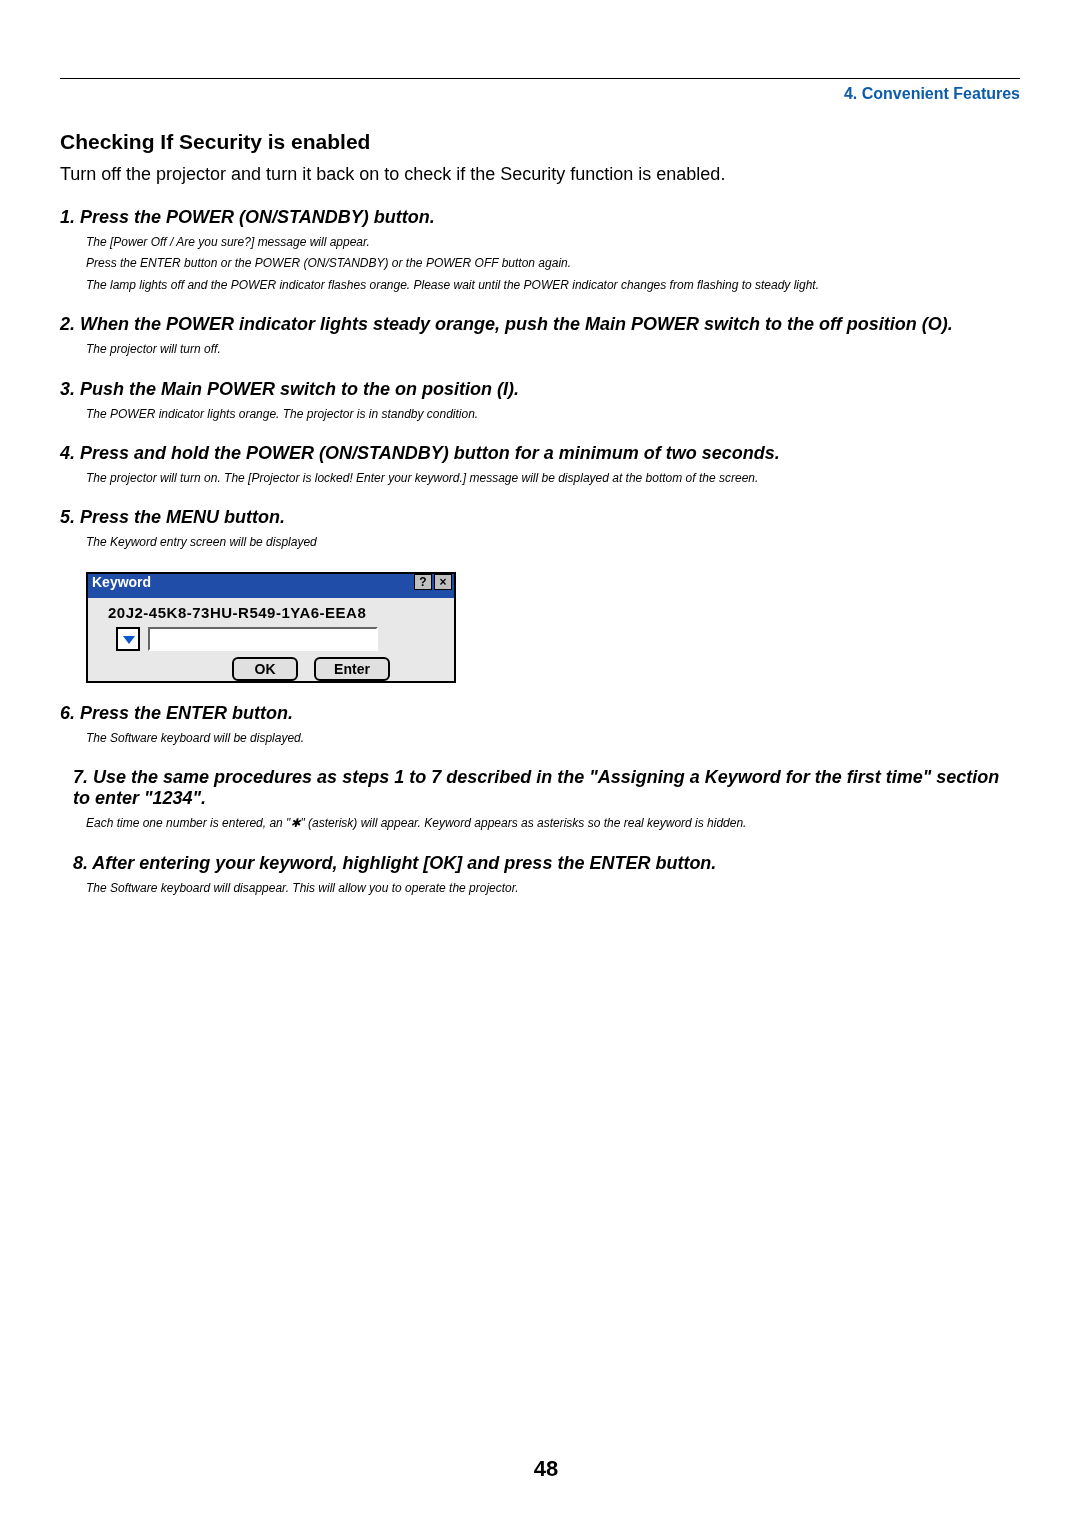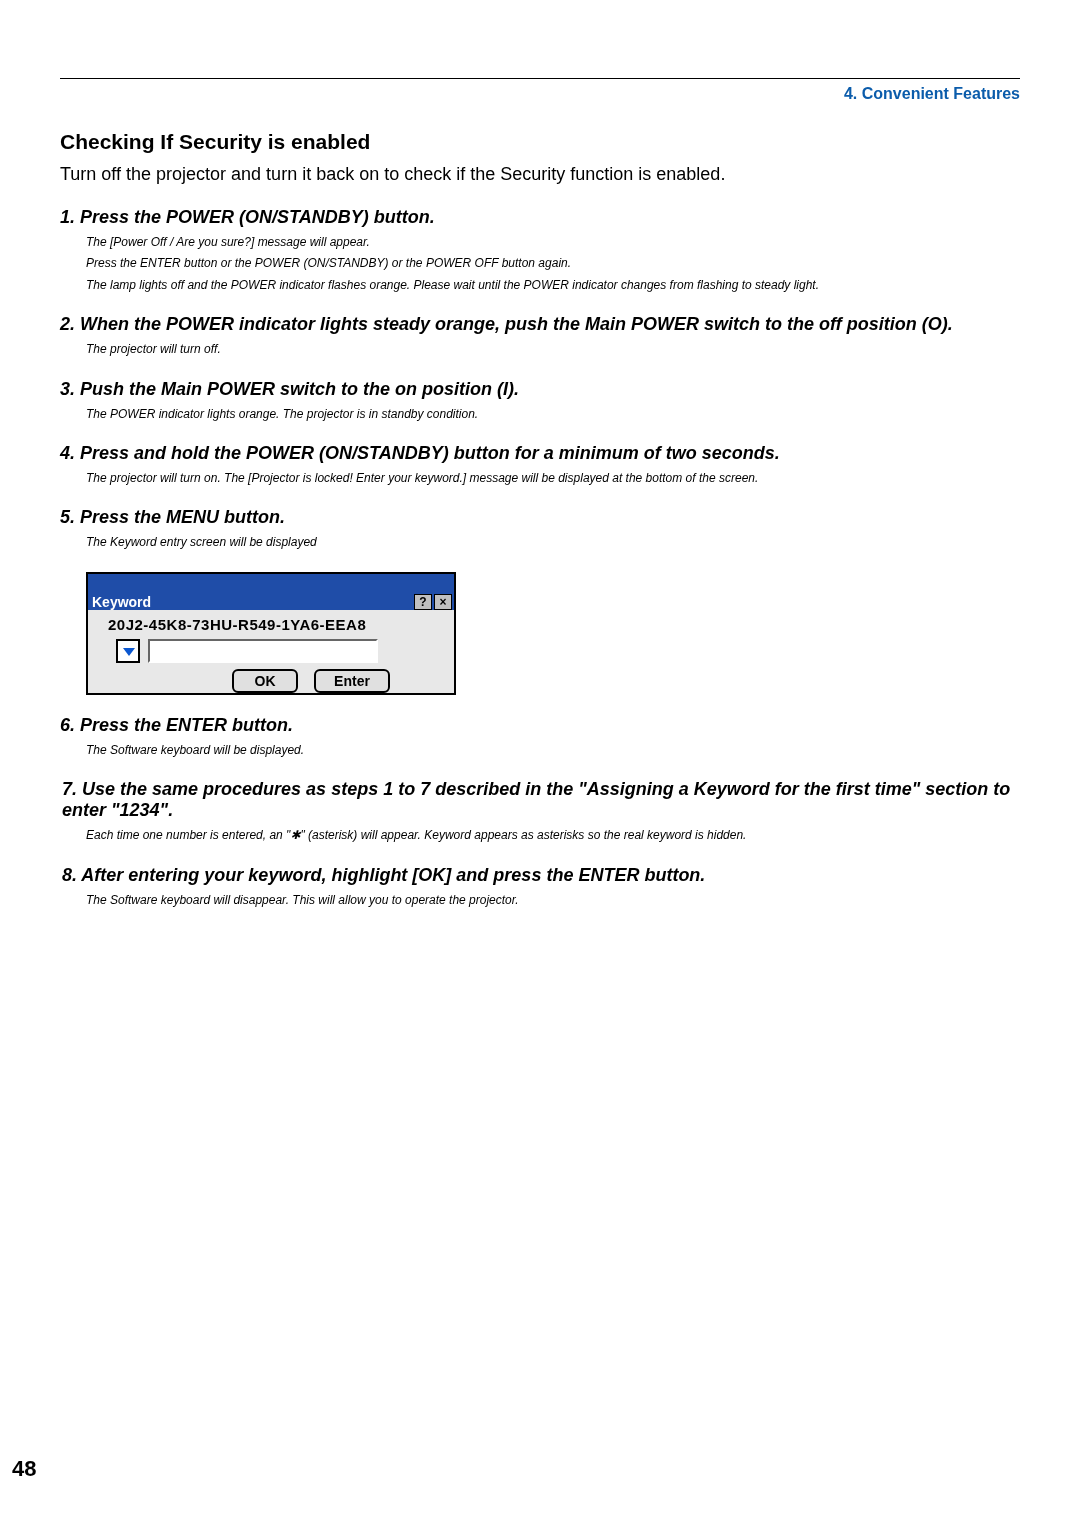--- a/index.html
+++ b/index.html
@@ -34,44 +34,44 @@
     font-size: 18px;
     margin-bottom: 22px;
   }
   .step-block { margin-bottom: 20px; }
   .step-title {
     font-weight: bold;
     font-style: italic;
     font-size: 18px;
     margin-bottom: 6px;
   }
-  .step-title-tight { margin-left: 2px; }
+  .step-title-tight { margin-left: 13px; }
   .step-body {
     font-style: italic;
     font-size: 12px;
     margin-left: 26px;
     line-height: 1.45;
   }
   .step-body p { margin-bottom: 4px; text-align: justify; }
   .dialog-wrap {
     margin-left: 26px;
     margin-top: 10px;
     margin-bottom: 20px;
   }
   .dialog {
     width: 370px;
     border: 2px solid #000;
     background: #e8e8e8;
     font-family: Arial, sans-serif;
   }
   .titlebar {
     background: #1F4DA8;
-    height: 36px;
+    height: 24px;
     display: flex;
-    align-items: flex-end;
+    align-items: flex-start;
     justify-content: space-between;
     padding: 0 2px;
   }
   .titlebar-text {
     color: #fff;
     font-weight: bold;
     font-size: 14px;
     padding-left: 2px;
   }
   .titlebar-icons { display: flex; gap: 2px; }
@@ -127,20 +127,21 @@
     font-size: 14px;
     font-weight: bold;
     padding: 2px 18px;
     min-width: 66px;
     text-align: center;
   }
   .page-number {
     position: absolute;
     bottom: 42px;
     left: 12px; right: 0;
+    text-align: center;
     font-weight: bold;
     font-size: 22px;
   }
 </style>
 </head>
 <body>
 
 <div class="page">
   <div class="header-line"></div>
   <div class="section-title">4. Convenient Features</div>

